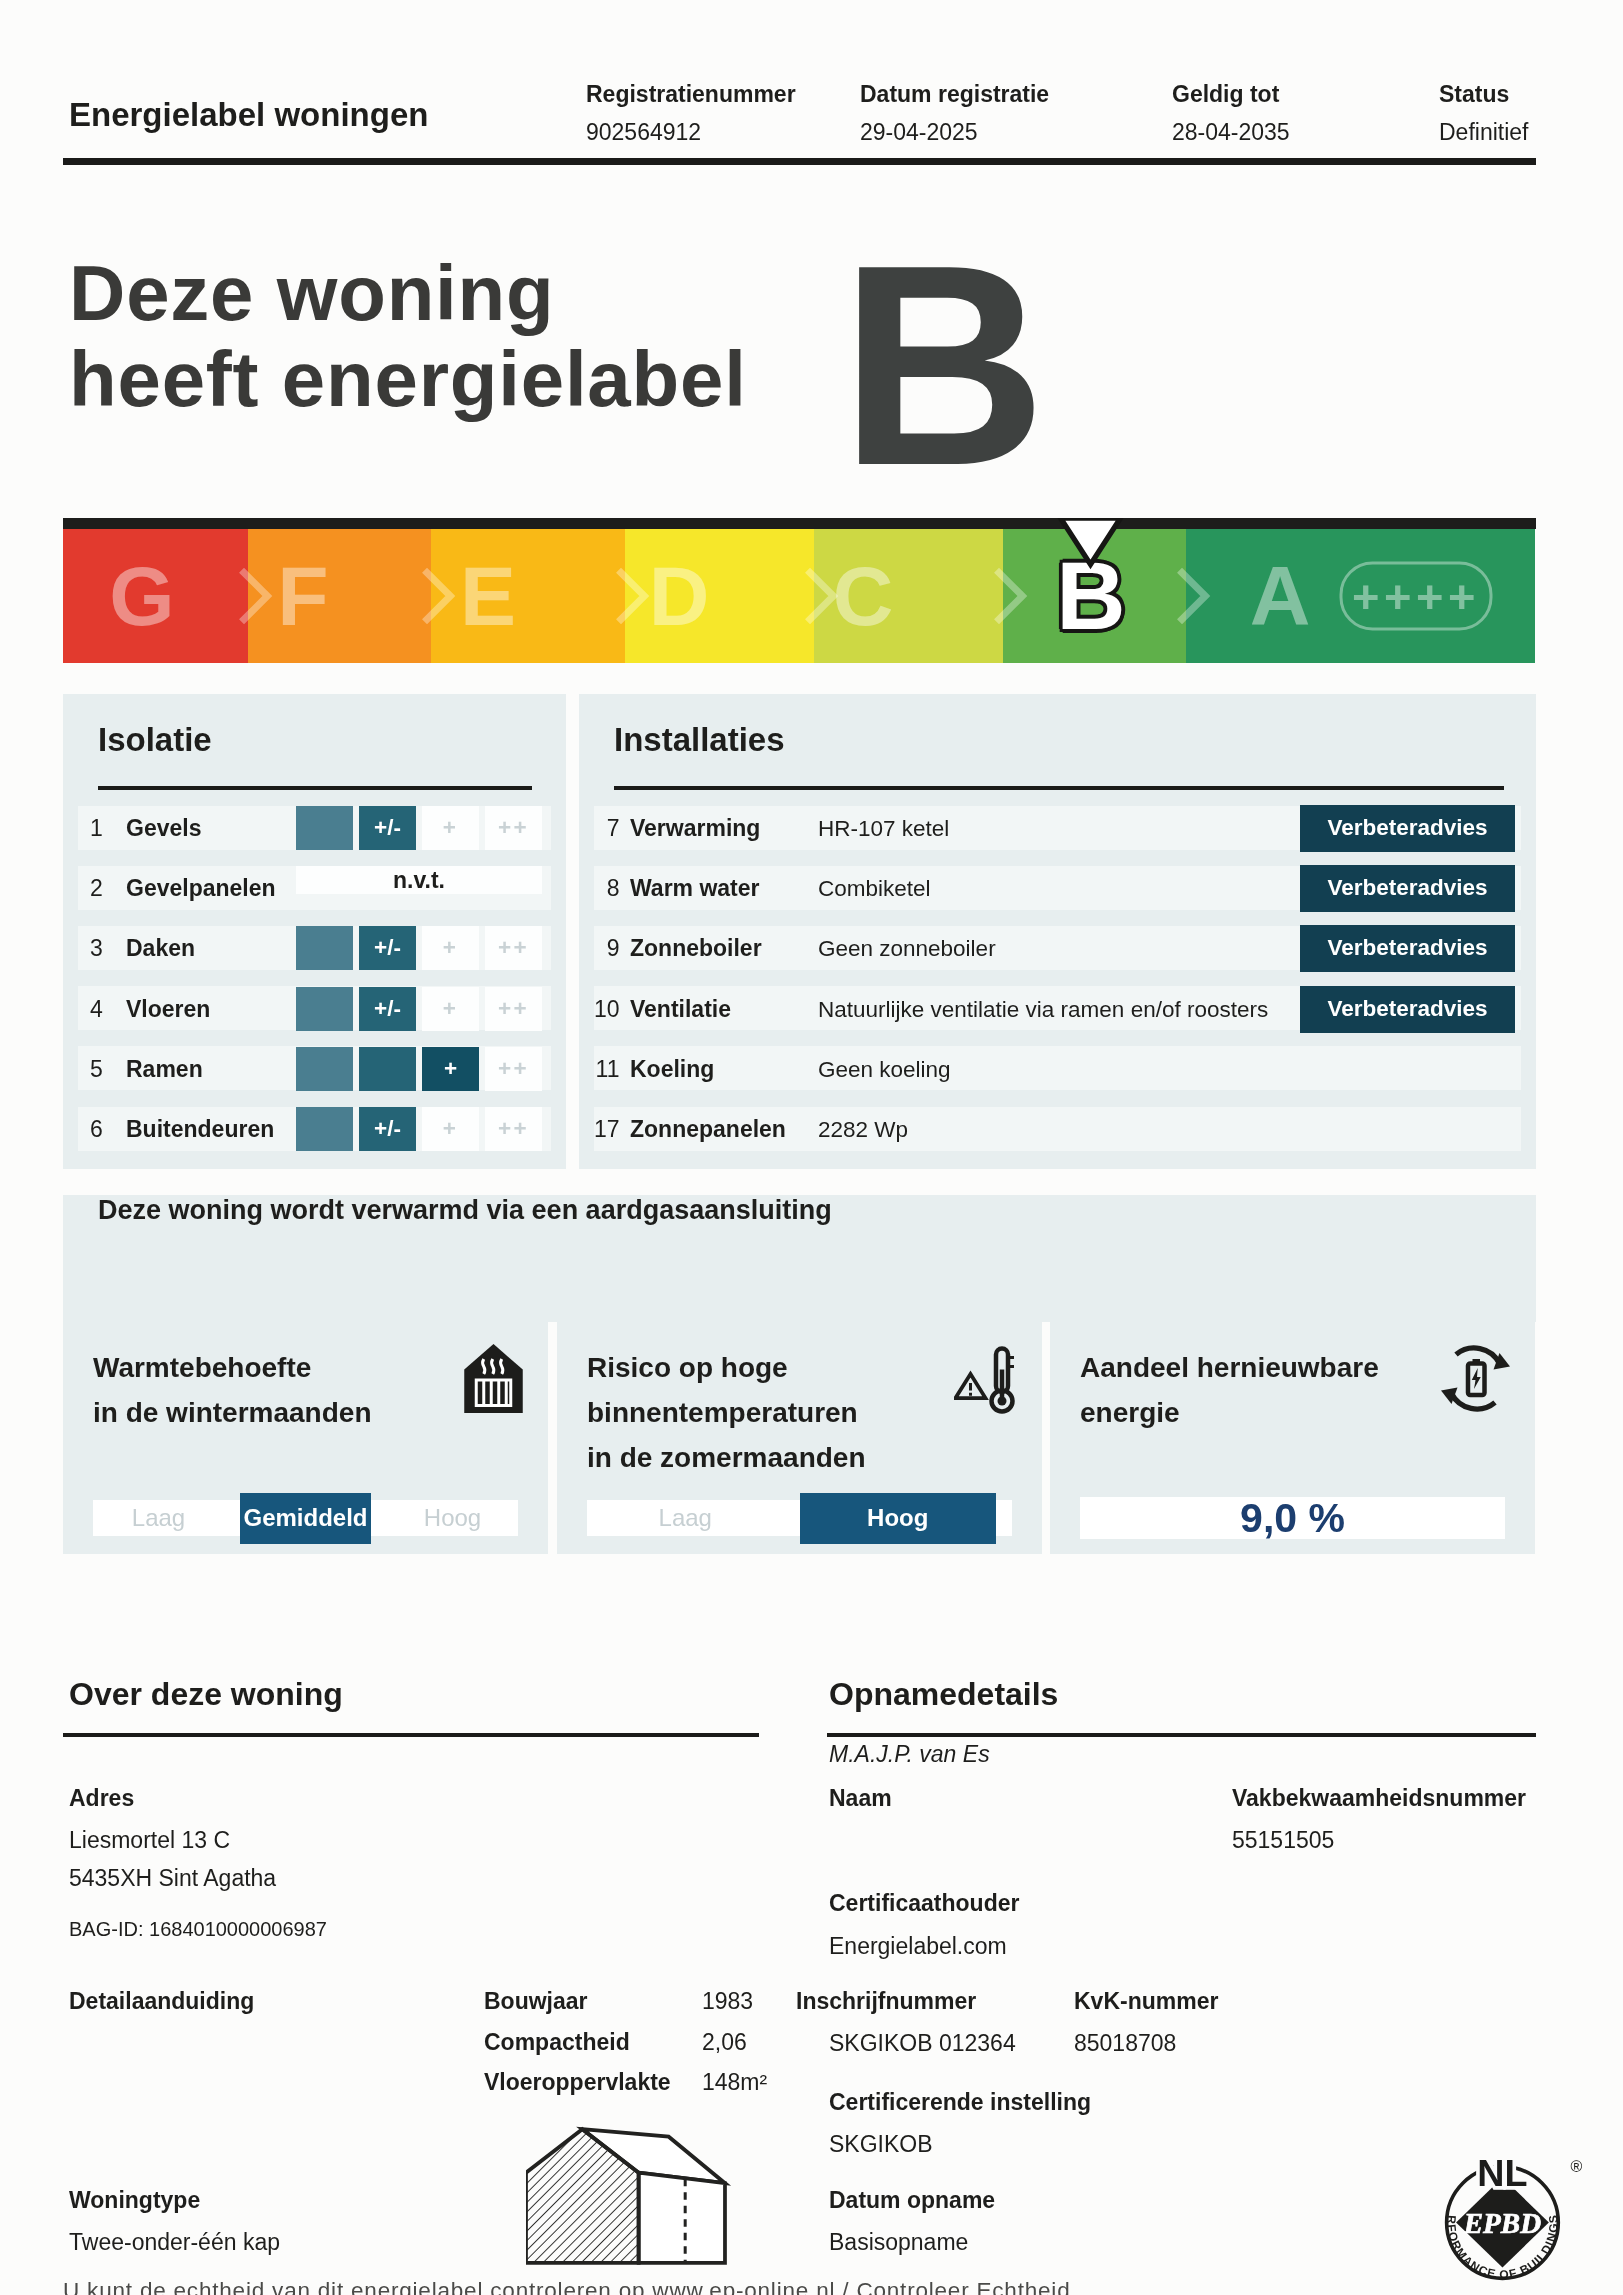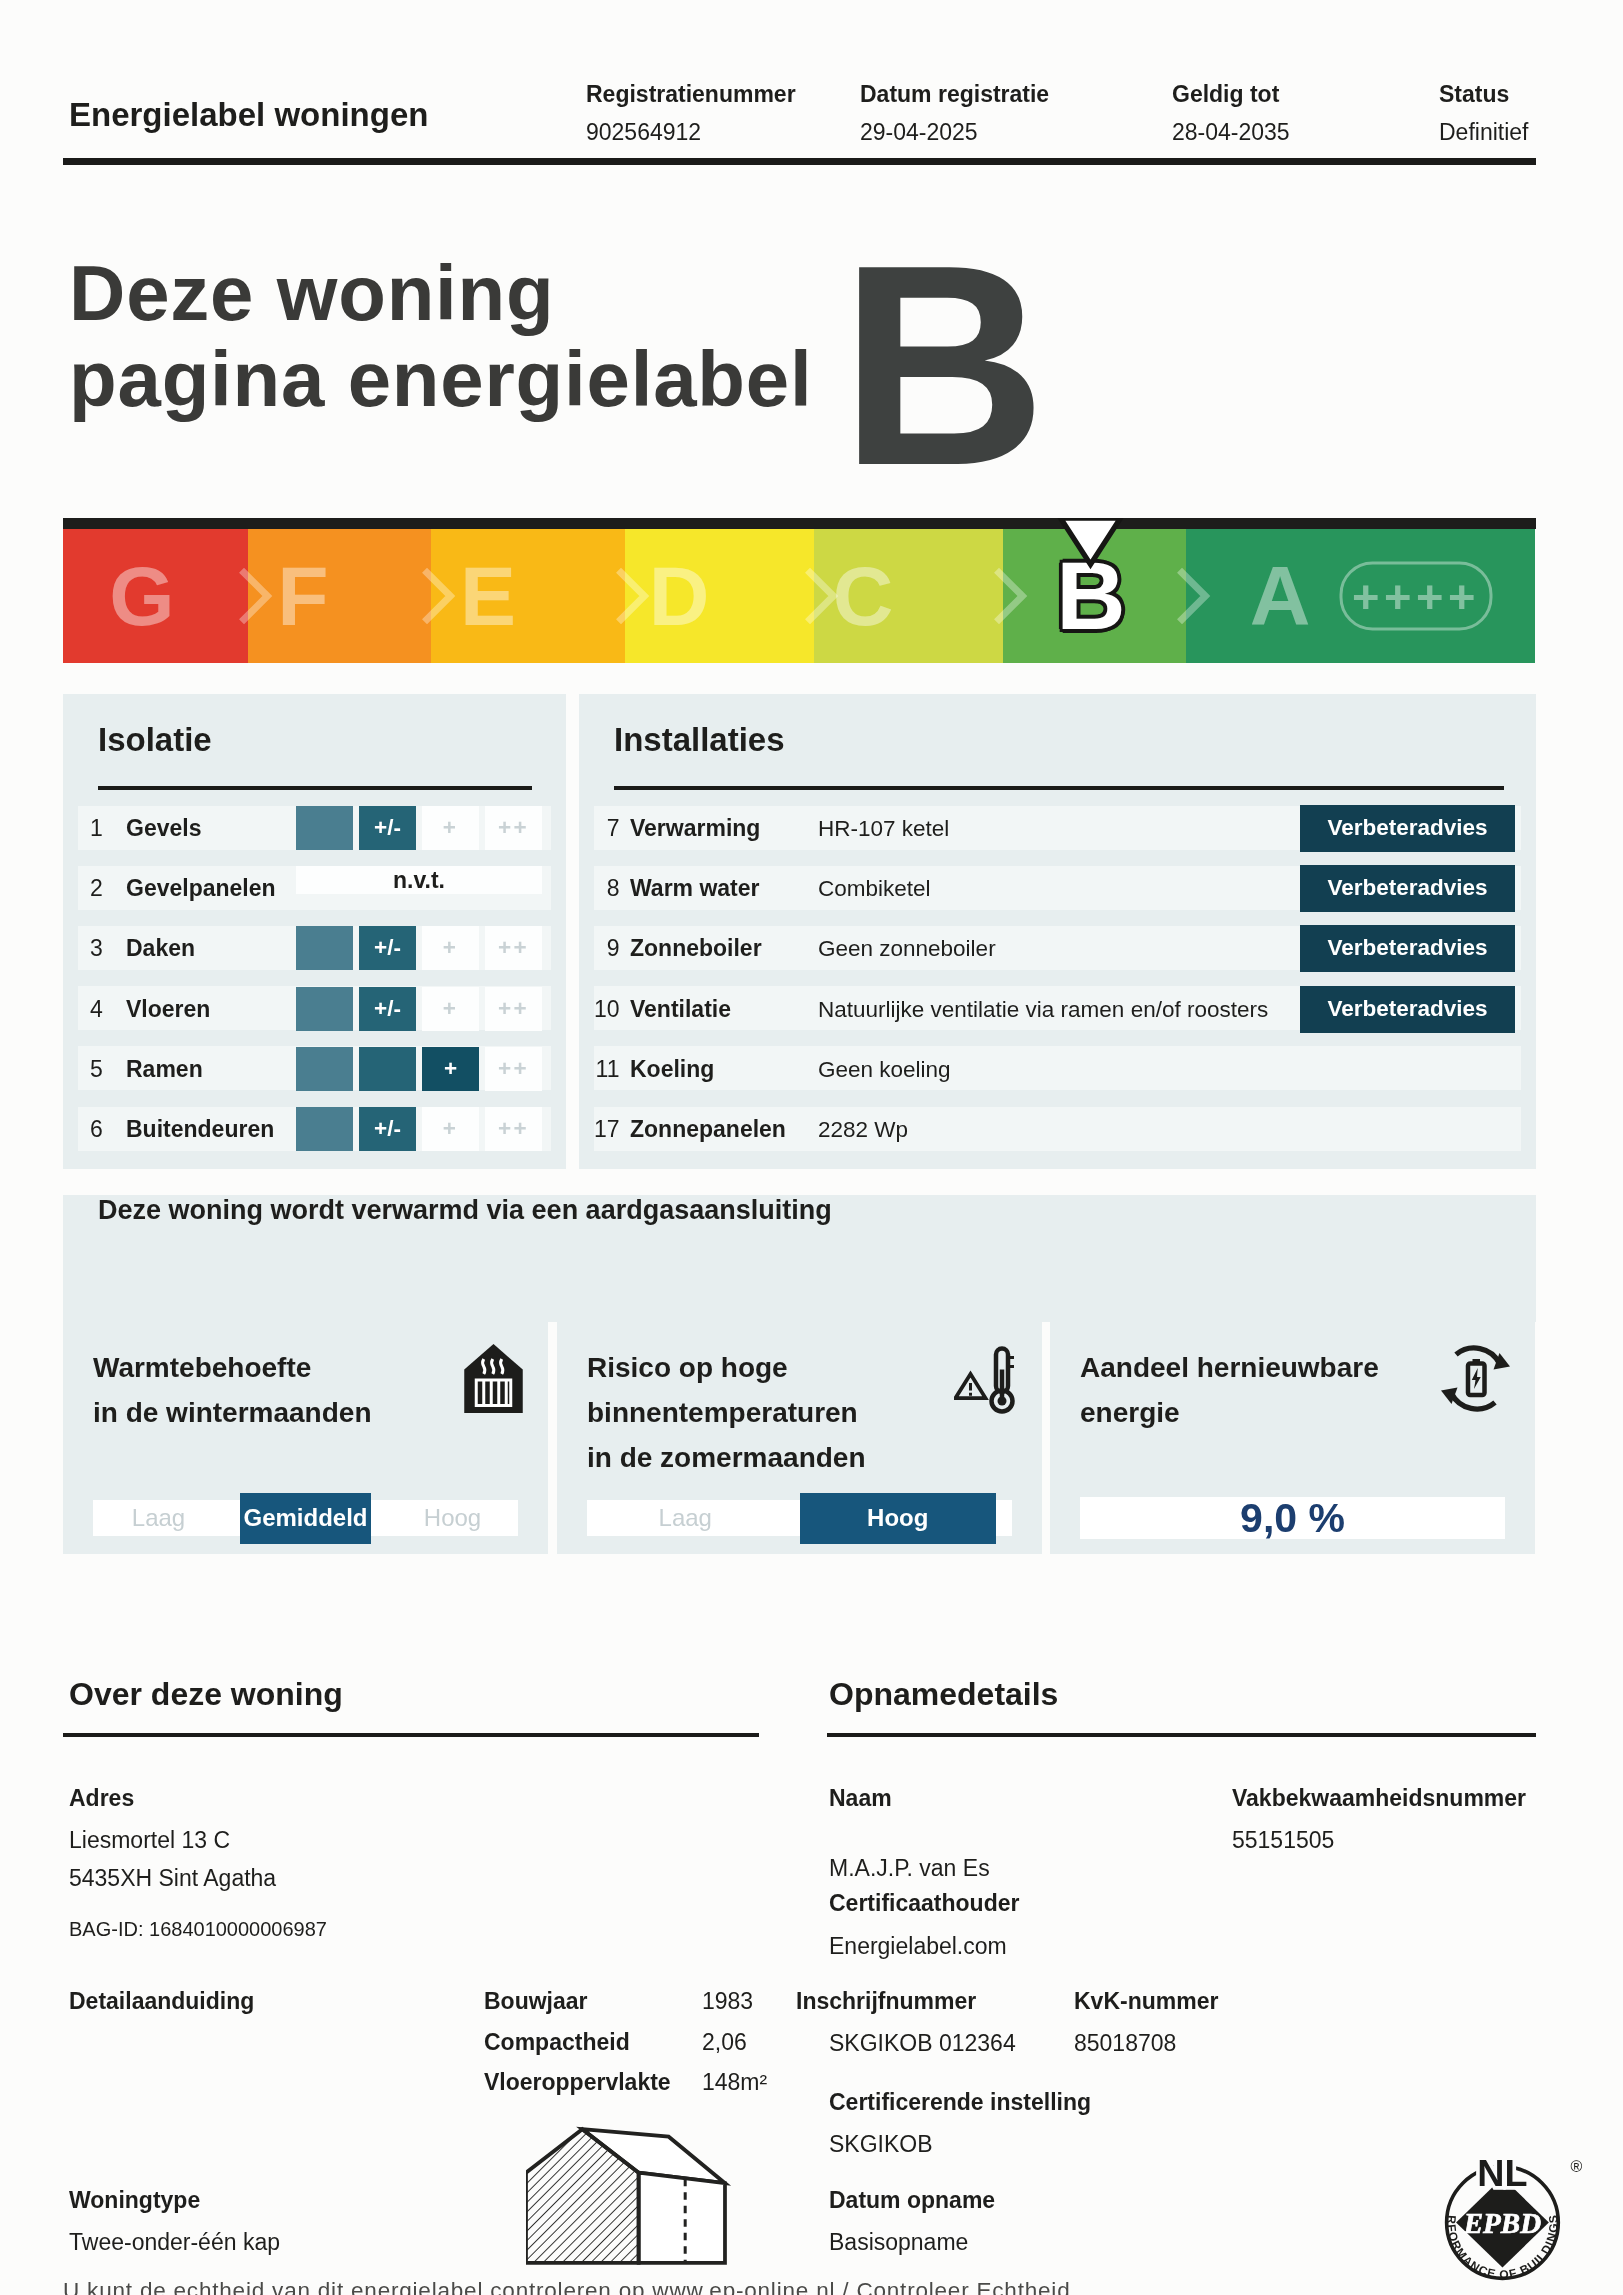--- a/index.html
+++ b/index.html
@@ -88,21 +88,21 @@
   <div class="abs fld-value" style="left:586px;top:119px;">902564912</div>
   <div class="abs fld-label" style="left:860px;top:81px;">Datum registratie</div>
   <div class="abs fld-value" style="left:860px;top:119px;">29-04-2025</div>
   <div class="abs fld-label" style="left:1172px;top:81px;">Geldig tot</div>
   <div class="abs fld-value" style="left:1172px;top:119px;">28-04-2035</div>
   <div class="abs fld-label" style="left:1439px;top:81px;">Status</div>
   <div class="abs fld-value" style="left:1439px;top:119px;">Definitief</div>
   <div class="abs rule" style="left:63px;top:158px;width:1473px;height:6.8px;"></div>
 
   <div class="abs hero-line" style="left:69px;top:248px;">Deze woning</div>
-  <div class="abs hero-line" style="left:69px;top:334px;">pagina energielabel</div>
+  <div class="abs hero-line" style="left:69px;top:334px;">heeft energielabel</div>
   <div class="abs hero-grade" style="left:840px;top:222px;">B</div>
 
   <div class="abs scale">
     <div class="abs scale-topbar"></div>
     <div class="abs scale-colors">
       <div class="seg" style="width:185px;background:#e23a2e;"></div>
       <div class="seg" style="width:183px;background:#f59120;"></div>
       <div class="seg" style="width:194px;background:#f9b916;"></div>
       <div class="seg" style="width:189px;background:#f6e72a;"></div>
       <div class="seg" style="width:189px;background:#cdd844;"></div>
@@ -338,21 +338,21 @@
     </defs>
     <polygon points="75,4 190,14 265,76 150,62" fill="#ffffff" stroke="#222220" stroke-width="5"></polygon>
     <polygon points="150,62 265,76 265,182 150,182" fill="#ffffff" stroke="#222220" stroke-width="5"></polygon>
     <polygon points="0,62 75,4 150,62 150,182 0,182" fill="url(#hatch)" stroke="#222220" stroke-width="5"></polygon>
     <line x1="212" y1="70" x2="212" y2="182" stroke="#222220" stroke-width="4" stroke-dasharray="10 8"></line>
   </svg>
 
   <div class="abs sec-title" style="left:829px;top:1676px;">Opnamedetails</div>
   <div class="abs rule" style="left:827px;top:1733px;width:709px;height:3.8px;"></div>
   <div class="abs lab" style="left:829px;top:1785px;">Naam</div>
-  <div class="abs val" style="left:829px;top:1855px;">M.A.J.P. van Es</div>
+  <div class="abs val" style="left:829px;top:1741px;font-style:italic;">M.A.J.P. van Es</div>
   <div class="abs lab" style="left:1232px;top:1785px;">Vakbekwaamheidsnummer</div>
   <div class="abs val" style="left:1232px;top:1827px;">55151505</div>
   <div class="abs lab" style="left:829px;top:1890px;">Certificaathouder</div>
   <div class="abs val" style="left:829px;top:1933px;">Energielabel.com</div>
   <div class="abs lab" style="left:796px;top:1988px;">Inschrijfnummer</div>
   <div class="abs val" style="left:829px;top:2030px;">SKGIKOB 012364</div>
   <div class="abs lab" style="left:1074px;top:1988px;">KvK-nummer</div>
   <div class="abs val" style="left:1074px;top:2030px;">85018708</div>
   <div class="abs lab" style="left:829px;top:2089px;">Certificerende instelling</div>
   <div class="abs val" style="left:829px;top:2131px;">SKGIKOB</div>

